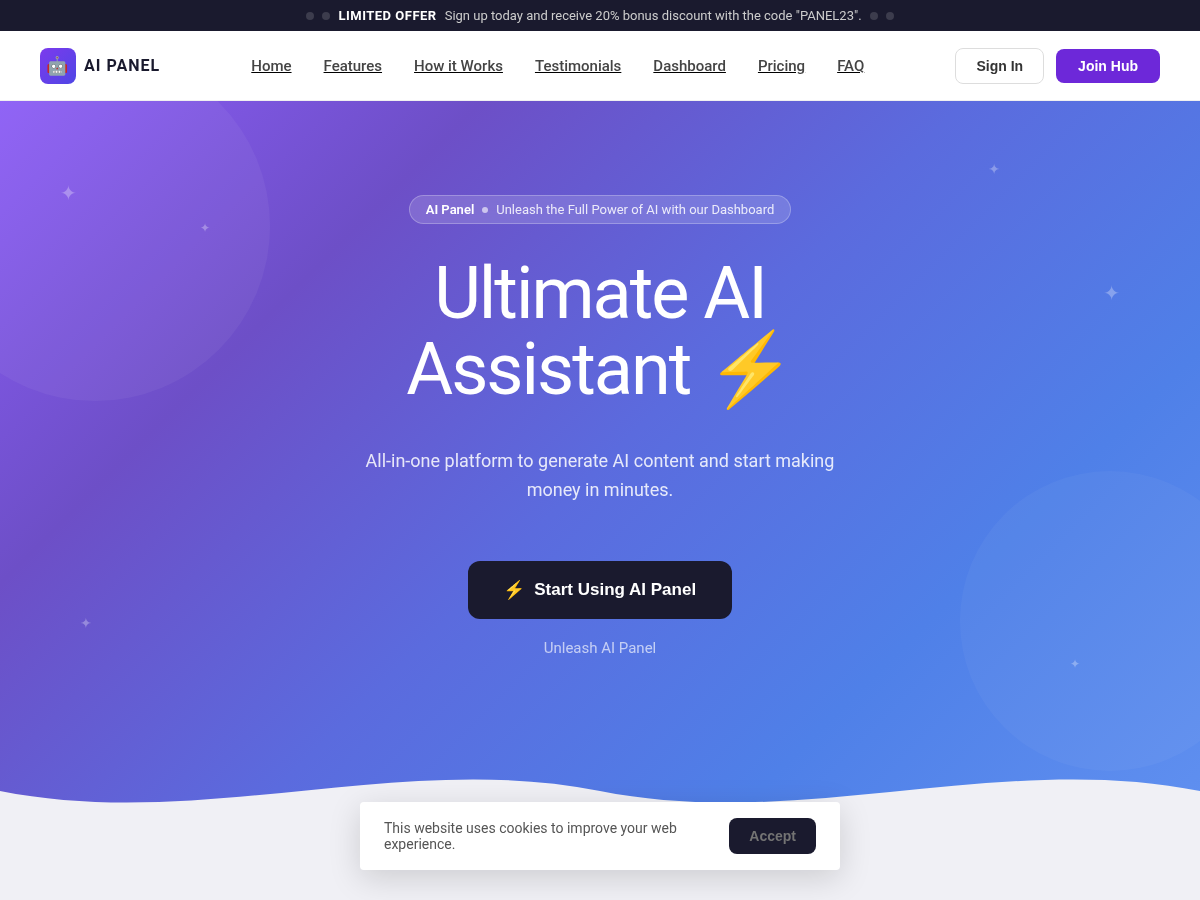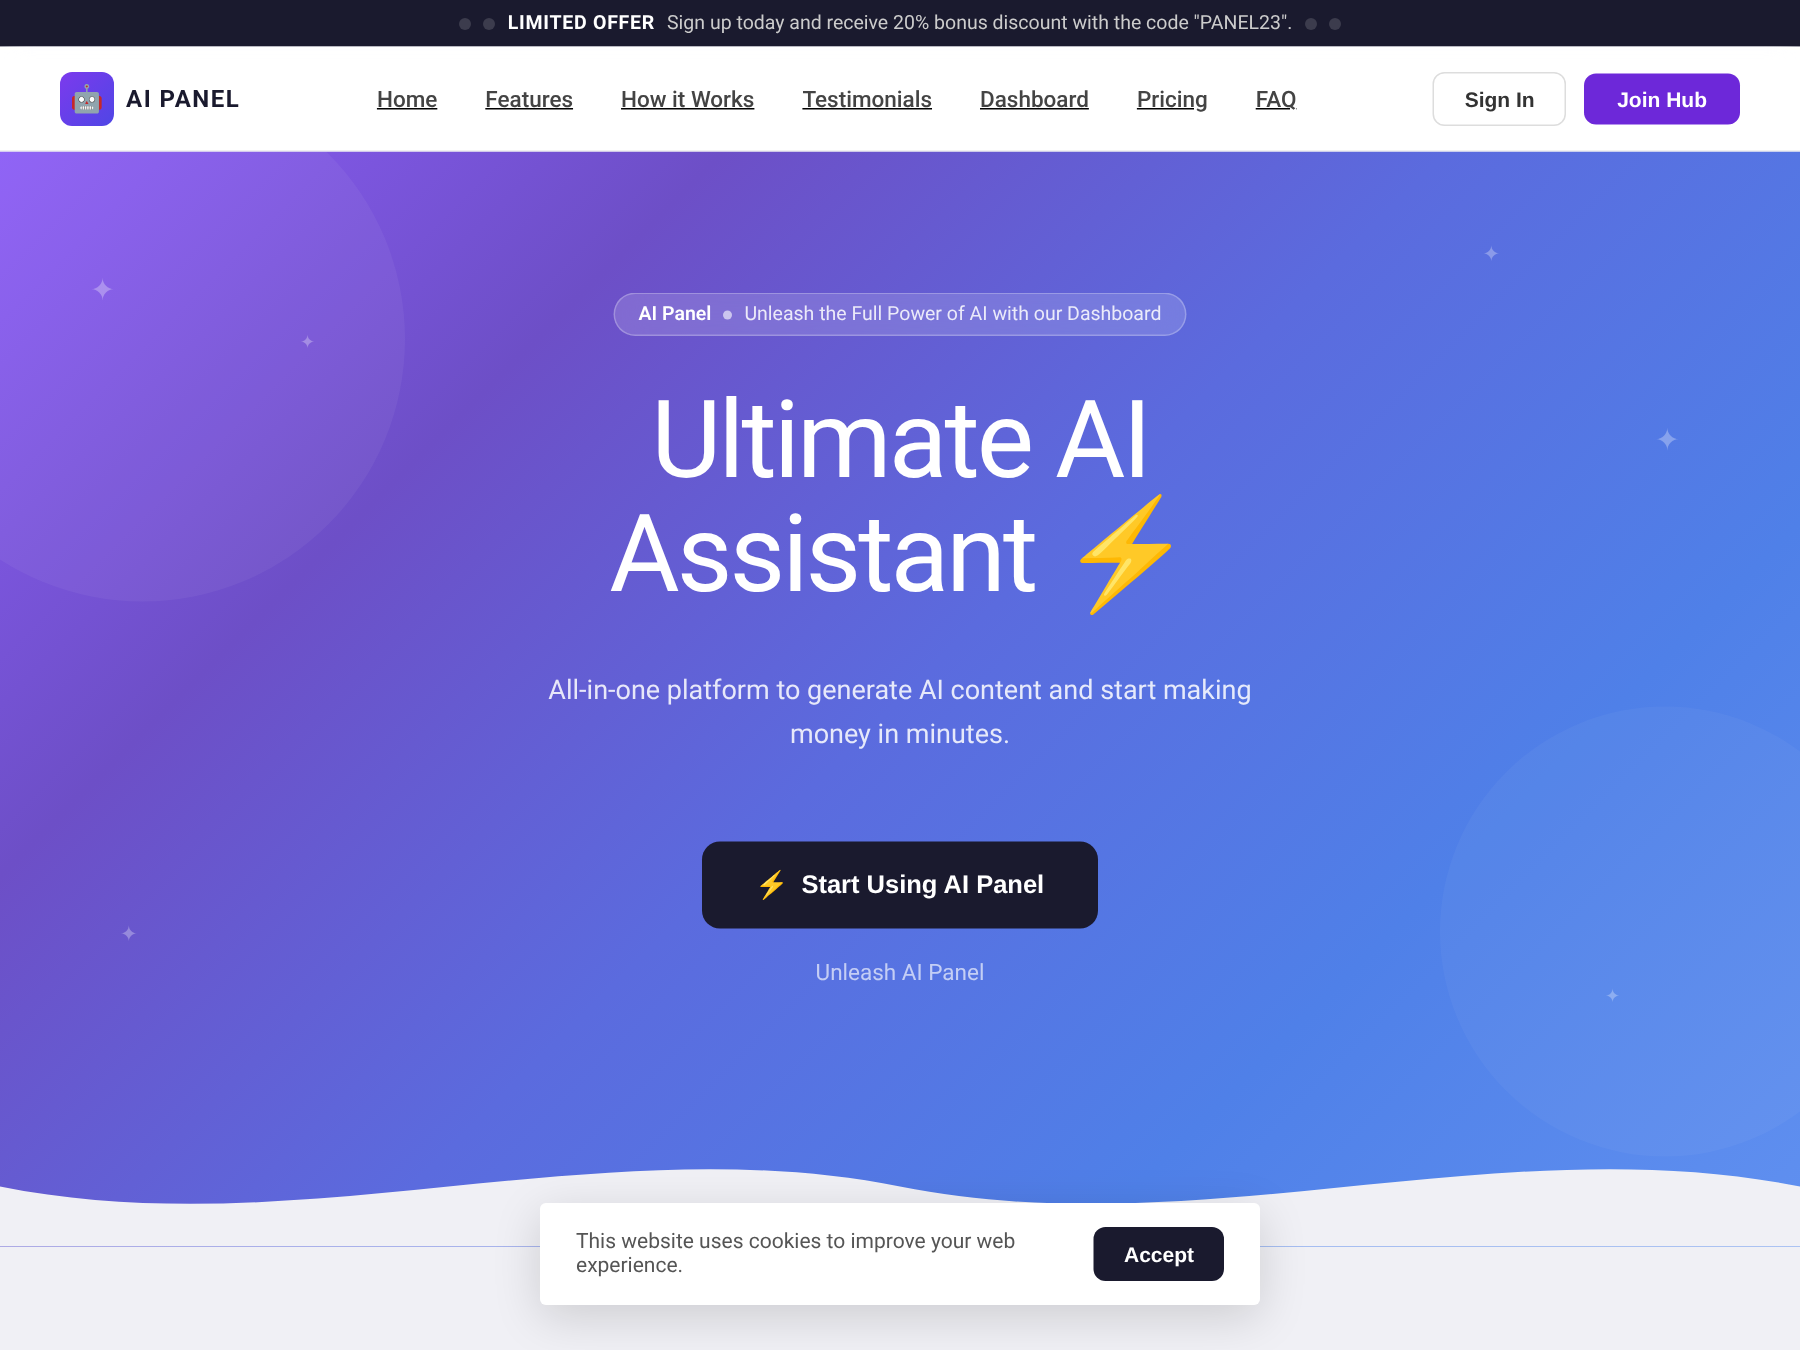--- a/index.html
+++ b/index.html
@@ -296,21 +296,21 @@
     }
 
     .cookie-text {
       font-size: 14px;
       color: #555;
       flex: 1;
     }
 
     .btn-accept {
       background: #1a1a2e;
-      color: #ffffff;
+      color: #737373;
       border: none;
       border-radius: 8px;
       padding: 10px 20px;
       font-size: 14px;
       font-weight: 600;
       cursor: pointer;
       white-space: nowrap;
       transition: background 0.2s;
     }
   </style>

